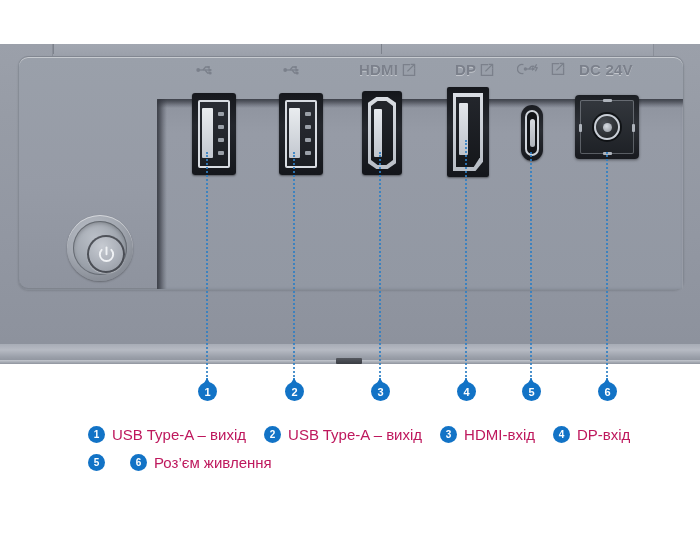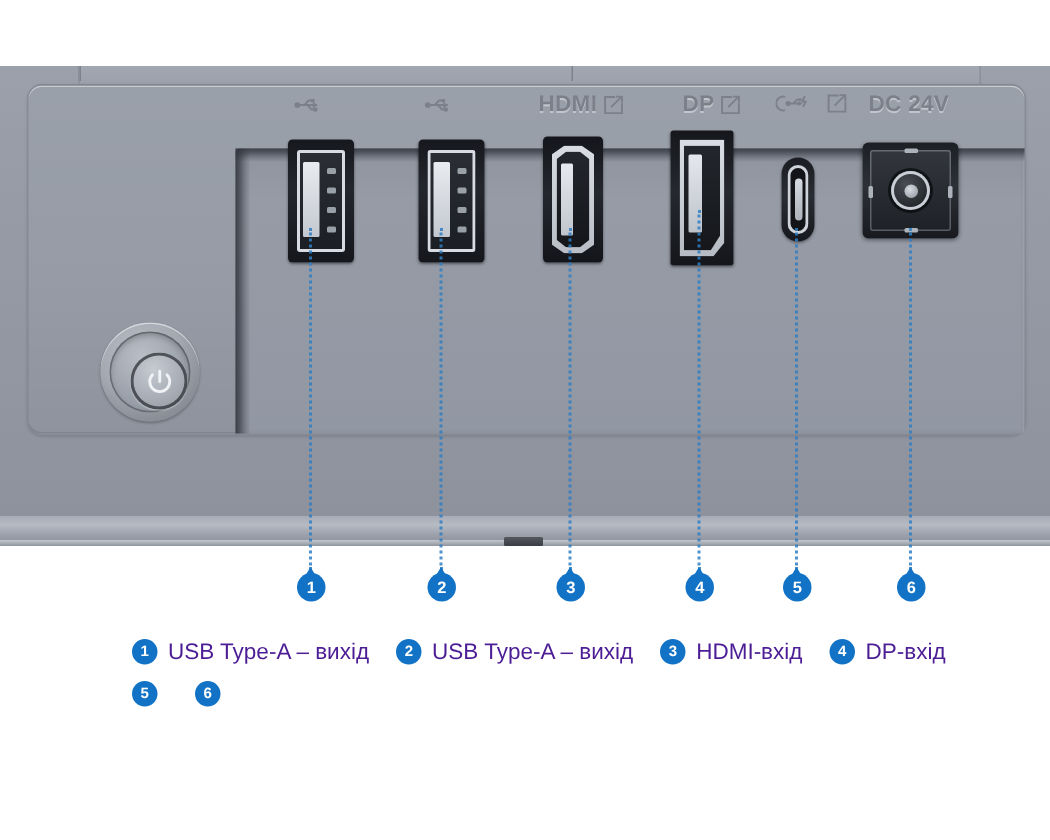--- a/index.html
+++ b/index.html
@@ -210,21 +210,21 @@
 
   
   .legend{position:absolute;left:0;top:420px;width:700px;}
   .legend-row{position:absolute;left:88px;display:flex;align-items:center;}
   .legend-item{display:flex;align-items:center;margin-right:18px;white-space:nowrap;}
   .legend-badge{
     width:17px;height:17px;border-radius:50%;background:#1273c6;color:#fff;
     font-size:10px;font-weight:bold;display:flex;align-items:center;justify-content:center;
     margin-right:7px;flex:none;
   }
-  .legend-text{font-size:15px;color:#4c1d95;line-height:1;}
+  .legend-text{font-size:15px;color:#be185d;line-height:1;}
 </style>
 </head>
 <body>
 
 <div id="stage">
 
   <div class="monitor">
 
     <div class="top-seam">
       <div class="top-seam-tick" style="left:0px;"></div>
@@ -446,17 +446,18 @@
     <div class="legend-row" style="top:34px;">
       <div class="legend-item">
         <div class="legend-badge">
             <span>5</span>
           </div>
       </div>
       <div class="legend-item">
         <div class="legend-badge">
             <span>6</span>
           </div>
+        <div class="legend-text">Роз’єм живлення</div>
       </div>
     </div>
 
   </div>
 </div>
 
 </body></html>

